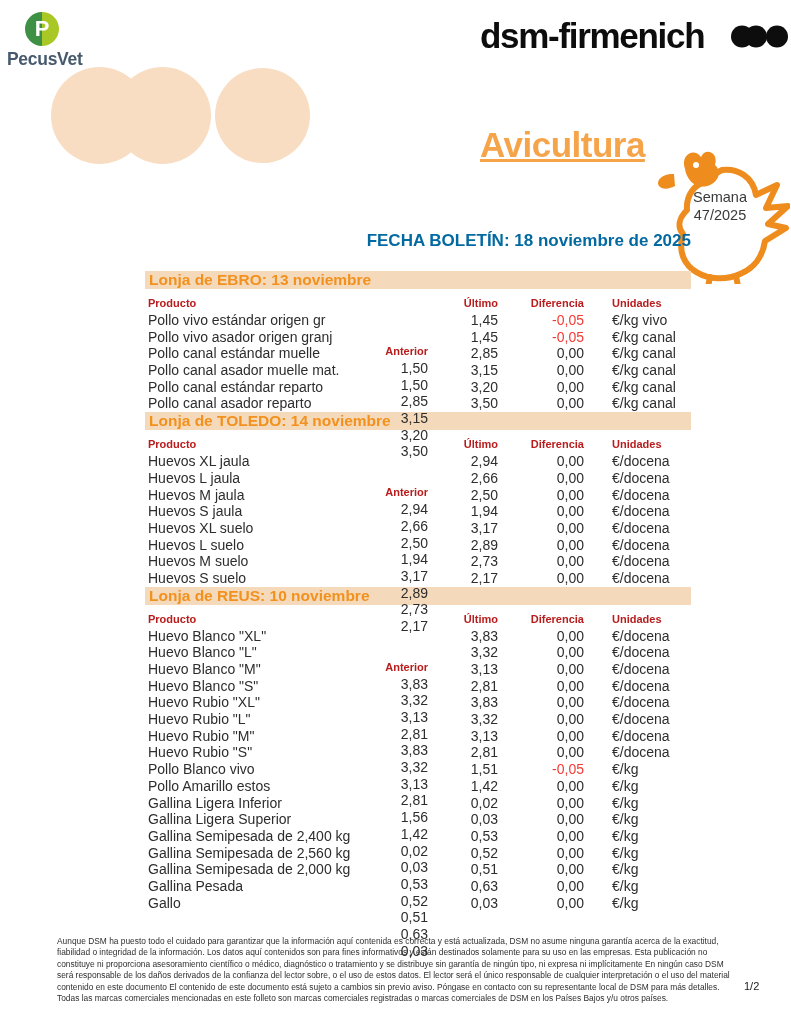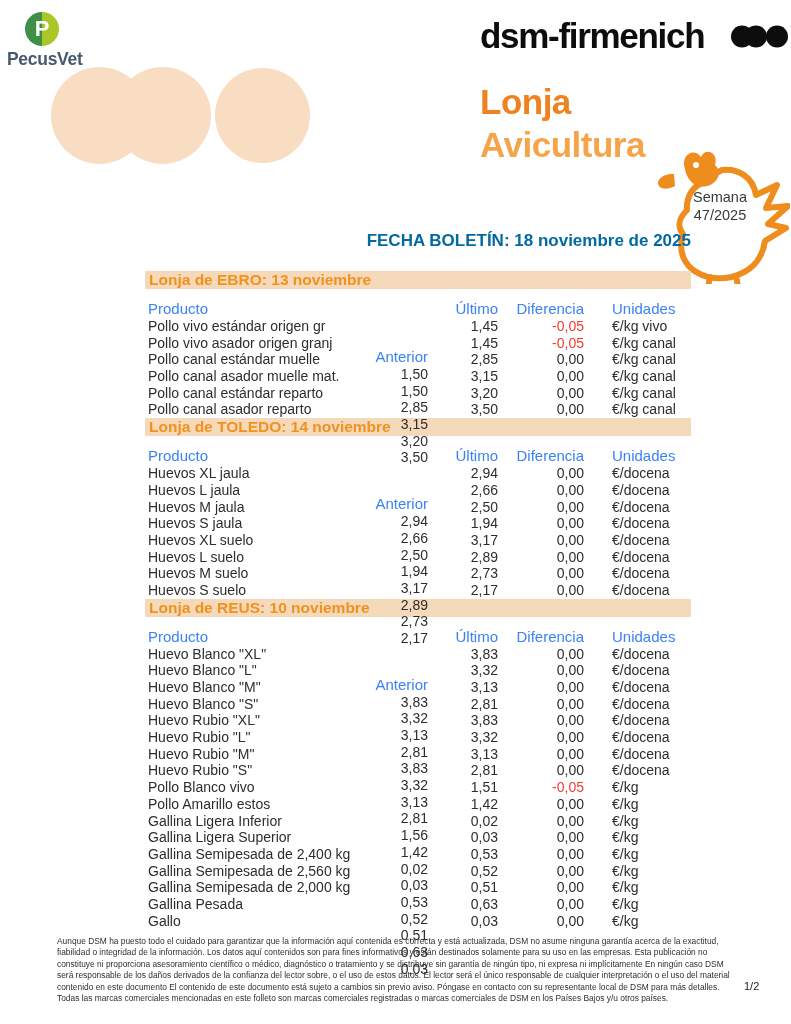--- a/index.html
+++ b/index.html
@@ -19,40 +19,40 @@
   .peach.p1{left:51px;top:67px;width:97px;height:97px;}
   .peach.p2{left:114px;top:67px;width:97px;height:97px;}
   .peach.p3{left:215px;top:68px;width:95px;height:95px;}
 
   
   .dsm{position:absolute;left:480px;top:16px;display:flex;align-items:center;gap:27px;}
   .dsm-text{font-size:35px;font-weight:bold;letter-spacing:-1.3px;color:#0d0d0d;}
   .title1{position:absolute;left:480px;top:82px;font-size:35px;font-weight:bold;
           color:#ee8220;letter-spacing:-0.5px;}
   .title2{position:absolute;left:480px;top:125px;font-size:35px;font-weight:bold;
-          color:#f6a44a;letter-spacing:-0.5px;}
+          color:#f6a44a;letter-spacing:-0.5px;text-decoration:underline;}
 
   
   .chicken{position:absolute;left:652px;top:124px;width:138px;height:160px;}
   .chicken svg{position:absolute;left:0;top:0;}
   .week{position:absolute;left:18px;top:64px;width:100px;text-align:center;
         font-size:14.5px;line-height:18px;color:#3a3a3a;}
 
   
   .date-line{position:absolute;left:145px;top:231px;width:546px;text-align:right;
              font-weight:bold;font-size:17px;color:#0369a1;}
 
   
   .tables{position:absolute;left:145px;top:271px;width:546px;}
   .section-bar{height:18px;line-height:18px;background:#f5d9bb;color:#f2911d;
-               font-weight:bold;font-size:15.5px;padding-left:4px;margin-bottom:11px;
+               font-weight:bold;font-size:15.5px;padding-left:4px;margin-bottom:5px;
                white-space:nowrap;}
   .trow{display:grid;grid-template-columns:207px 73px 70px 86px 28px 79px;
         padding-left:3px;line-height:16.7px;height:16.7px;font-size:14px;color:#2d2d2d;}
-  .trow.thead{font-size:15px;font-weight:normal;color:#3b82f6;height:18px;line-height:18px;}
+  .trow.thead{font-size:11px;font-weight:bold;color:#b91c1c;height:18px;line-height:18px;}
   .cell{white-space:nowrap;overflow:visible;}
   .cell.c0{grid-column:1;text-align:left;}
   .cell.c1{grid-column:2;text-align:right;margin-top:48px;}
   .cell.c2{grid-column:3;text-align:right;}
   .cell.c3{grid-column:4;text-align:right;}
   .cell.c4{grid-column:6;text-align:left;}
   .cell.neg{color:#f23b34;}
 
   
   .disclaimer{position:absolute;left:57px;top:936px;width:678px;font-size:8.4px;
@@ -75,21 +75,20 @@
 
   <div class="dsm">
     <span class="dsm-text">dsm-firmenich</span>
     <svg width="57" height="23" viewBox="0 0 57 23">
       <circle cx="11" cy="11.5" r="11" fill="#0d0d0d"></circle>
       <circle cx="25" cy="11.5" r="11" fill="#0d0d0d"></circle>
       <circle cx="46" cy="11.5" r="11" fill="#0d0d0d"></circle>
     </svg>
   </div>
 
-  <div class="title1">Lonja</div>
   <div class="title2">Avicultura</div>
 
   <div class="chicken">
     <svg width="138" height="160" viewBox="0 0 138 160">
       <g fill="none" stroke="#ee8c1e" stroke-width="6" stroke-linecap="round" stroke-linejoin="round">
         <path d="M54,58 C42,60 34,72 35,86 C27,94 25,103 31,110 C20,146 60,163 88,150 C103,144 111,131 113,117 L134,104 L116,100 L136,82 L114,84 L125,61 L104,71 C101,53 86,44 70,46 C64,49 58,52 54,58 Z"></path>
         <path d="M58,153 L55,168 M55,168 L44,172 M55,168 L64,174"></path>
         <path d="M84,152 L87,167 M87,167 L77,171 M87,167 L97,170"></path>
       </g>
       <g fill="#ee8c1e" stroke="none">

